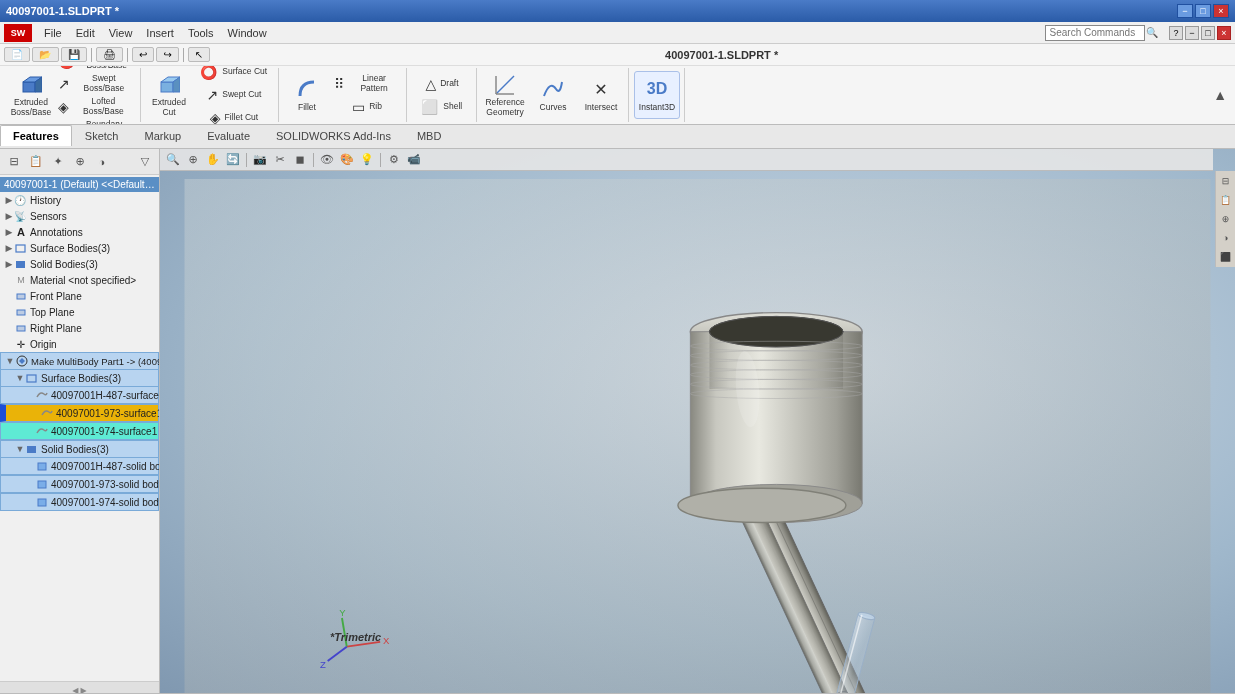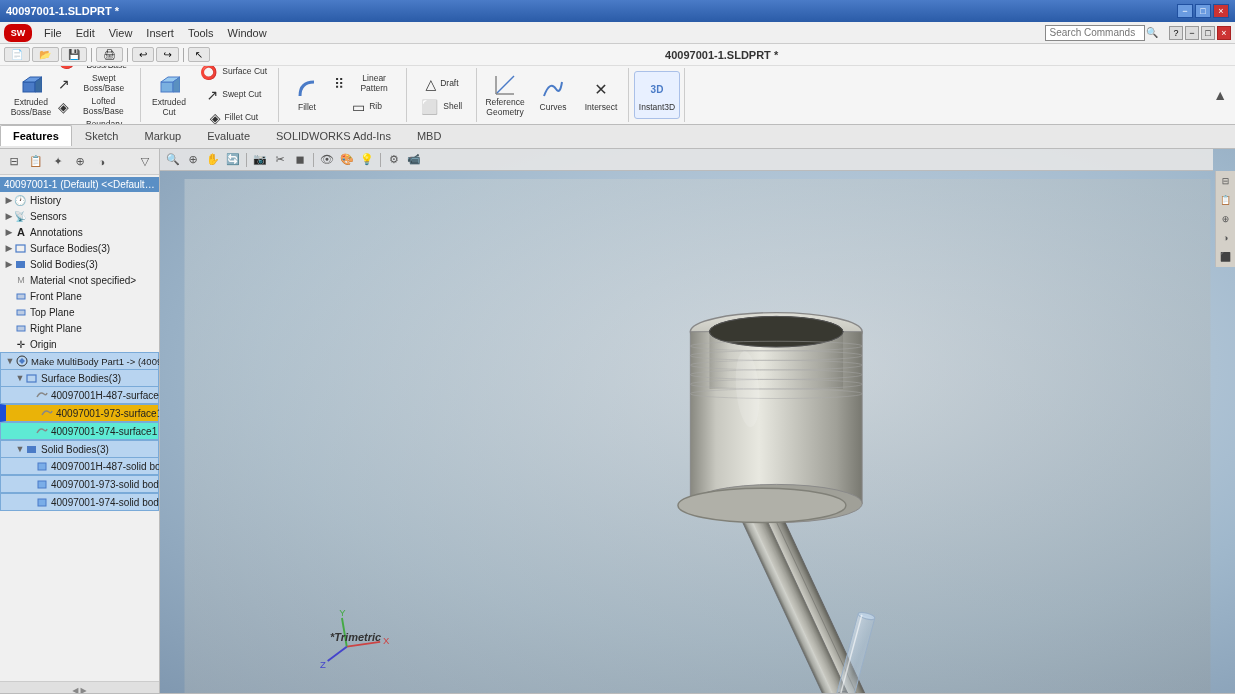--- a/index.html
+++ b/index.html
@@ -19,21 +19,20 @@
       width: 28px;
       height: 18px;
       background: #cc0000;
       display: flex;
       align-items: center;
       justify-content: center;
       color: white;
       font-size: 9px;
       font-weight: bold;
       margin-right: 4px;
-      border-radius: 7px;
     }
     .menu-item {
       padding: 2px 6px;
       cursor: pointer;
       font-size: 11px;
       color: #333;
     }
 
     
     #toolbar-area {
@@ -529,21 +528,21 @@
         <div class="tool-btn-label">Curves</div>
       </div>
       <div class="tool-btn">
         <div class="tool-btn-icon">✕</div>
         <div class="tool-btn-label">Intersect</div>
       </div>
     </div>
 
     <div class="tool-group">
       <div class="tool-btn" style="background:#e8f0ff;border:1px solid #aac0e8">
-        <div class="tool-btn-icon" style="font-size:10px;font-weight:bold;color:#4a7bc7">3D</div>
+        <div class="tool-btn-icon" style="font-size:16px;font-weight:bold;color:#4a7bc7">3D</div>
         <div class="tool-btn-label">Instant3D</div>
       </div>
     </div>
     <div style="flex:1"></div>
 
     <div style="align-self:center;cursor:pointer;font-size:14px;color:#555;padding:4px">▲</div>
   </div>
 </div>
 
 <div id="tab-row">

